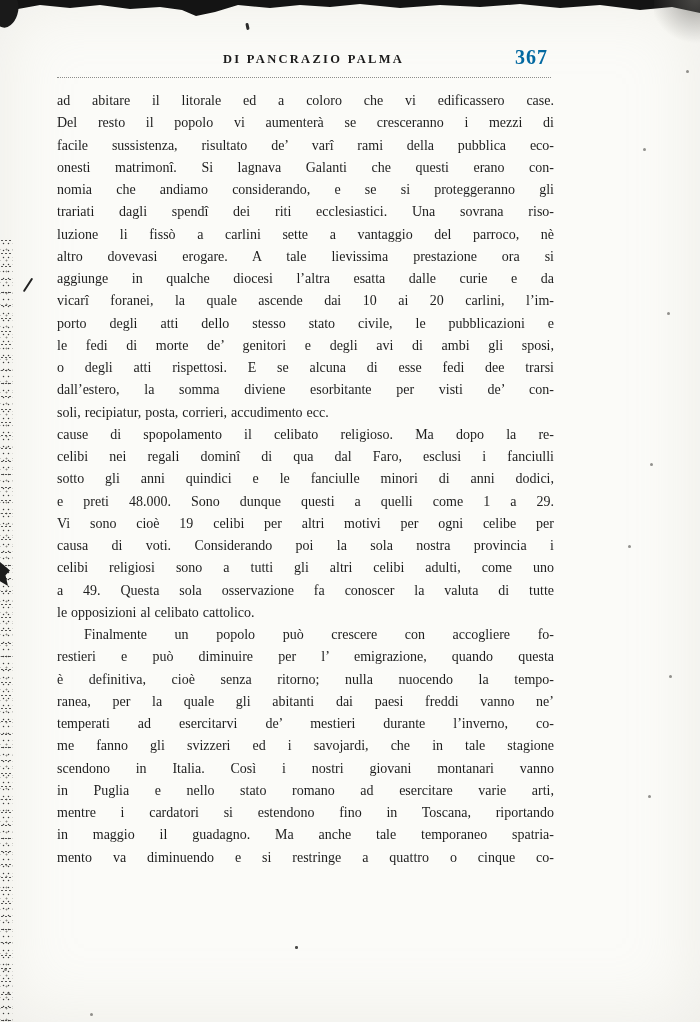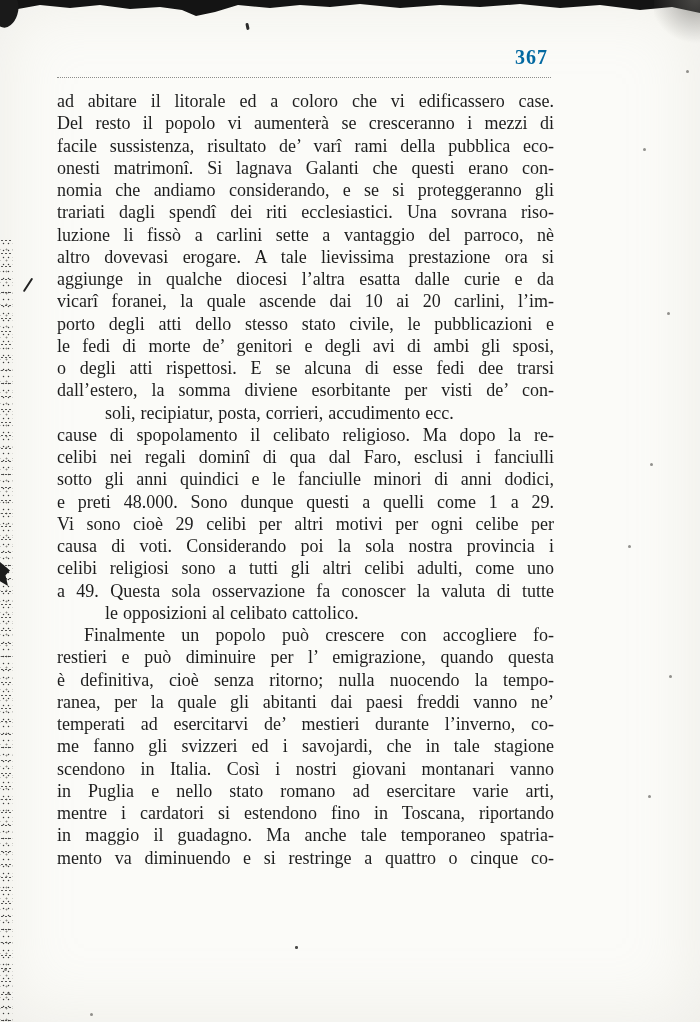--- a/index.html
+++ b/index.html
@@ -29,28 +29,28 @@
     font-size:20px;font-weight:700;color:#0369a1;letter-spacing:1px;
   }
   .head-rule{
     position:absolute;left:57px;top:77px;width:494px;height:0;
     border-top:1.6px dotted #8d8d8b;
   }
 
   
   .body-text{
     position:absolute;left:57px;top:90px;width:497px;
-    font-size:18px;line-height:22.25px;
+    font-size:14px;line-height:22.25px;
   }
   .line{
     height:22.25px;overflow:hidden;white-space:nowrap;
     text-align:justify;text-align-last:justify;
     word-spacing:.5px;
   }
-  .line.flush{text-align-last:left;margin-left:48px;}
+  .line.flush{text-align-last:left;}
   .line.indent{padding-left:27px;}
 
   
   .artifact{position:absolute;pointer-events:none;}
   .top-band{
     left:0;top:0;width:700px;height:18px;background:#141414;
     clip-path:polygon(0 0,700px 0,700px 13px,672px 7px,640px 10px,600px 5px,560px 8px,520px 4px,480px 7px,440px 5px,400px 8px,360px 4px,330px 7px,300px 5px,270px 8px,238px 5px,215px 12px,196px 16px,182px 10px,160px 7px,130px 9px,100px 5px,70px 8px,40px 5px,18px 9px,0 6px);
   }
   .corner-smudge-left{
     left:-4px;top:-6px;width:22px;height:34px;background:#1a1a1a;
@@ -102,20 +102,21 @@
   <div class="artifact speck" style="left:650px;top:463px;"></div>
   <div class="artifact speck" style="left:628px;top:545px;"></div>
   <div class="artifact speck" style="left:669px;top:675px;"></div>
   <div class="artifact speck" style="left:648px;top:795px;"></div>
   <div class="artifact speck" style="left:686px;top:70px;"></div>
   <div class="artifact speck" style="left:4px;top:968px;"></div>
   <div class="artifact speck" style="left:7px;top:992px;"></div>
   <div class="artifact speck" style="left:90px;top:1013px;"></div>
 
   <div class="running-head">
+    <div class="running-title">DI PANCRAZIO PALMA</div>
     <div class="page-number">367</div>
   </div>
   <div class="head-rule"></div>
 
   <div class="body-text">
 
       <div class="line">ad abitare il litorale ed a coloro che vi edificassero case.</div>
 
       <div class="line">Del resto il popolo vi aumenterà se cresceranno i mezzi di</div>
 
@@ -149,21 +150,21 @@
       <div class="line">cause di spopolamento il celibato religioso. Ma dopo la re-</div>
 
 
       <div class="line">celibi nei regali dominî di qua dal Faro, esclusi i fanciulli</div>
 
       <div class="line">sotto gli anni quindici e le fanciulle minori di anni dodici,</div>
 
 
       <div class="line">e preti 48.000. Sono dunque questi a quelli come 1 a 29.</div>
 
-      <div class="line">Vi sono cioè 29 celibi per altri motivi per ogni celibe per</div>
+      <div class="line">Vi sono cioè 19 celibi per altri motivi per ogni celibe per</div>
 
       <div class="line">causa di voti. Considerando poi la sola nostra provincia i</div>
 
       <div class="line">celibi religiosi sono a tutti gli altri celibi adulti, come uno</div>
 
       <div class="line">a 49. Questa sola osservazione fa conoscer la valuta di tutte</div>
 
       <div class="line flush">le opposizioni al celibato cattolico.</div>
 
       <div class="line indent">Finalmente un popolo può crescere con accogliere fo-</div>

